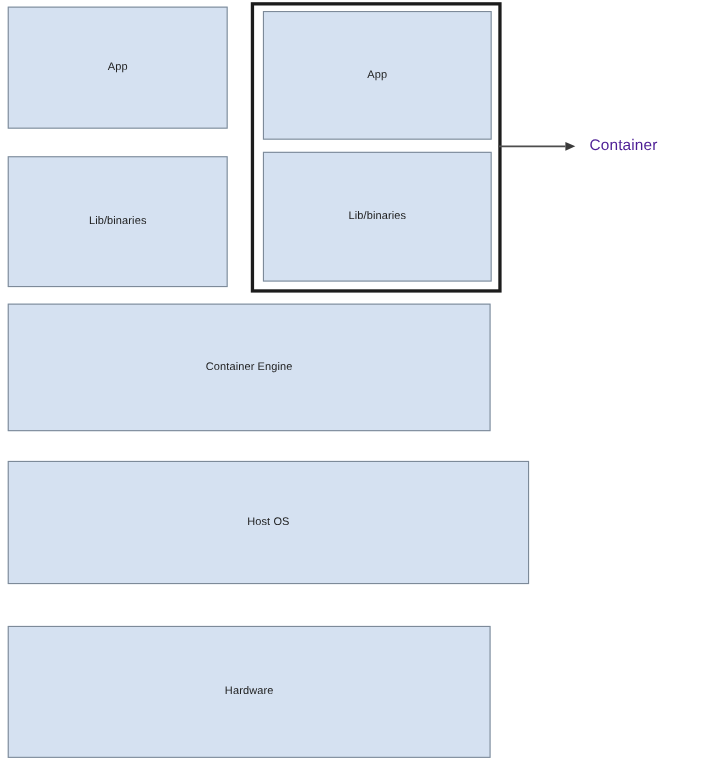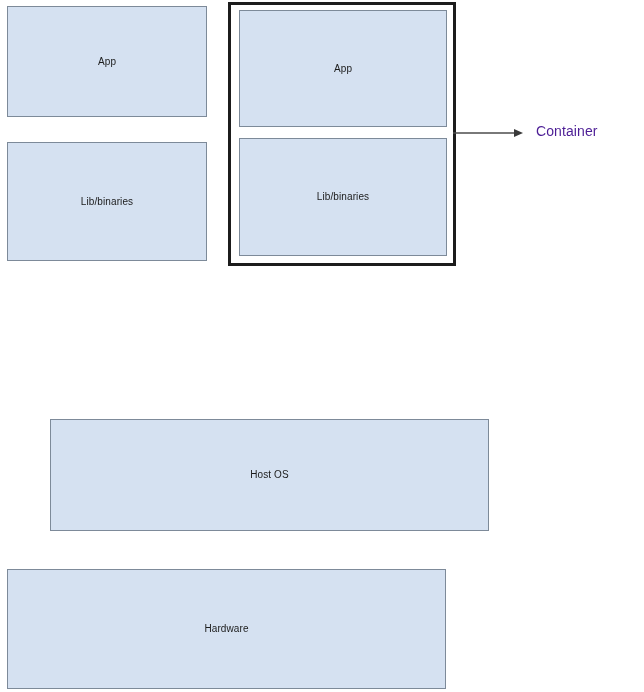--- a/index.html
+++ b/index.html
@@ -48,21 +48,21 @@
     width: 228px;
     height: 264px;
     box-sizing: border-box;
     border: 3px solid #1c1c1c;
     background: #ffffff;
   }
   #box-app-container { left: 8px;   top: 5px;   width: 208px; height: 117px; }
   #box-lib-container { left: 8px;   top: 133px; width: 208px; height: 118px; }
   
   #box-engine        { left: 7px;   top: 276px; width: 439px; height: 116px; }
-  #box-hostos        { left: 7px;   top: 419px; width: 439px; height: 112px; margin-left: 43px; }
+  #box-hostos        { left: 7px;   top: 419px; width: 474px; height: 112px; }
   #box-hardware      { left: 7px;   top: 569px; width: 439px; height: 120px; }
   
   #callout-arrow {
     position: absolute;
     left: 450px;
     top: 118px;
     width: 80px;
     height: 30px;
   }
   #callout-label {
@@ -98,20 +98,23 @@
     </div>
   </div>
 
   <svg id="callout-arrow" viewBox="0 0 80 30">
     <line x1="3" y1="15" x2="64" y2="15" stroke="#4d4d4d" stroke-width="1.6"></line>
     <polygon points="64,11 73,15 64,19" fill="#3a3a3a"></polygon>
   </svg>
 
   <div id="callout-label">Container</div>
 
+  <div class="node-box" id="box-engine">
+    <span class="node-label">Container Engine</span>
+  </div>
 
   <div class="node-box" id="box-hostos">
     <span class="node-label">Host OS</span>
   </div>
 
   <div class="node-box" id="box-hardware">
     <span class="node-label">Hardware</span>
   </div>
 
 </div>

